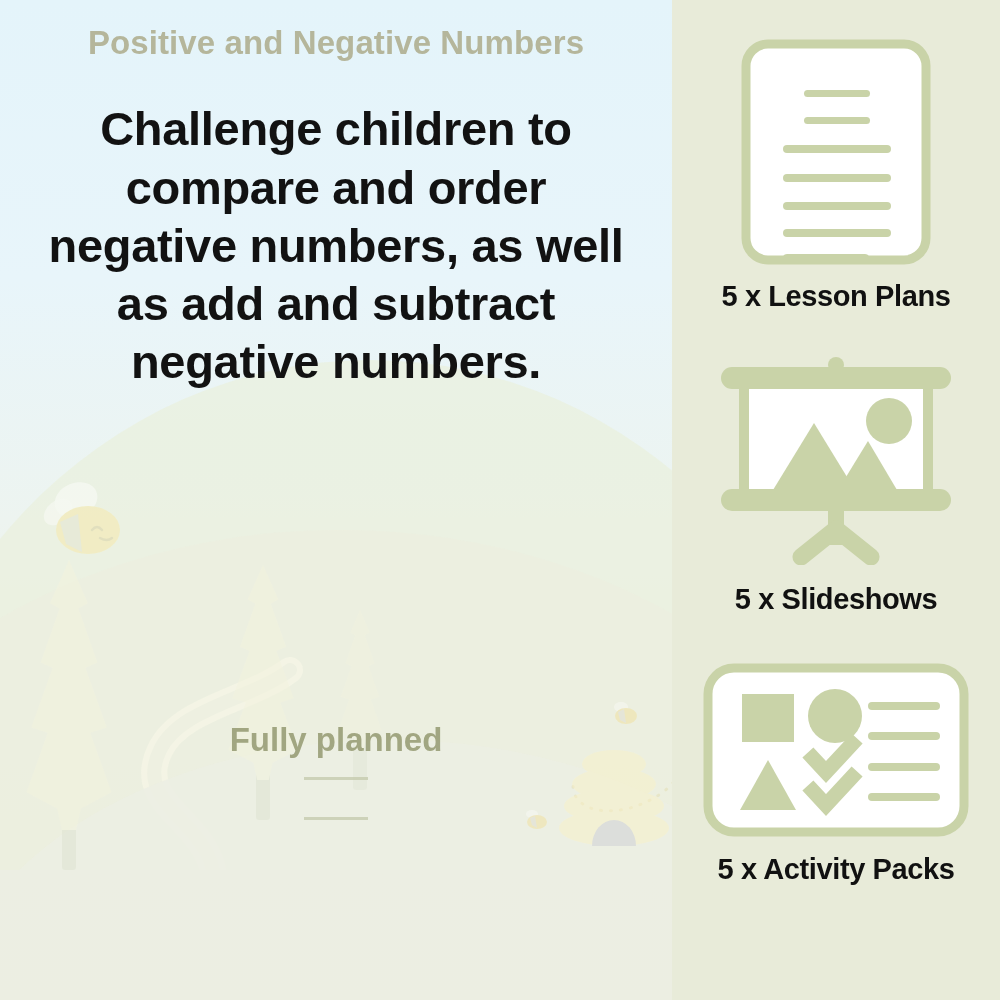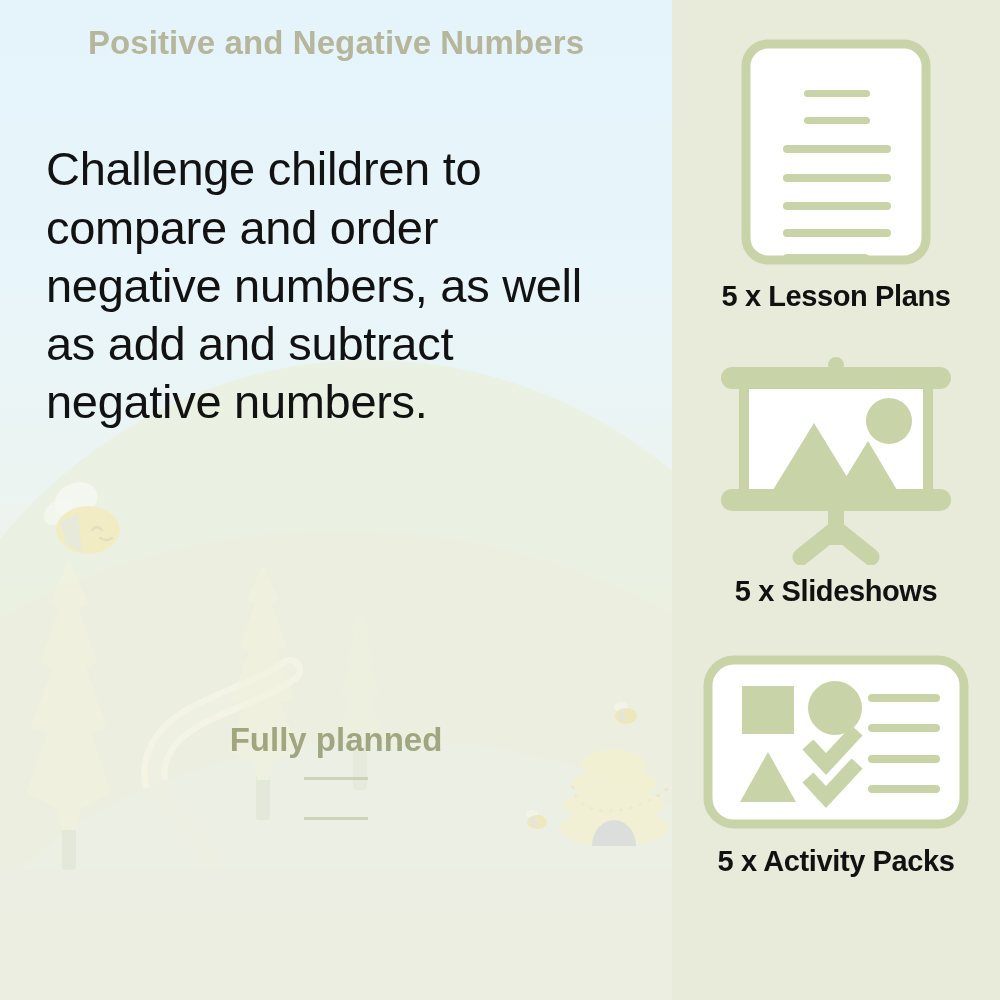--- a/index.html
+++ b/index.html
@@ -81,31 +81,30 @@
   .hive { position:absolute; left:554px; top:742px; width:120px; height:115px; opacity:.45; }
 
   .flight { position:absolute; left:560px; top:700px; width:140px; height:130px; opacity:.4; }
 
   
   .left-content {
     position:relative; z-index:5;
     width:100%; height:100%;
     display:flex; flex-direction:column; align-items:center;
     padding:22px 34px 0;
-    gap:40px;
   }
   .title {
     font-size:33px; font-weight:700; color:#b5b69b;
     text-align:center; line-height:1.28; letter-spacing:.1px;
     max-width:520px;
   }
   .body-copy {
     margin-top:36px;
-    font-size:47px; font-weight:400; color:#121212;
-    line-height:1.24; letter-spacing:-.3px;
+    font-size:47px; font-weight:700; color:#121212;
+    text-align:center; line-height:1.24; letter-spacing:-.3px;
     max-width:580px;
   }
   .taglines {
     position:absolute; left:0; right:0; top:722px;
     display:flex; flex-direction:column; align-items:center; gap:0;
   }
   .tagline {
     font-size:33px; font-weight:700; color:#9ba07a;
     text-align:center; line-height:1.1; opacity:.92;
   }
@@ -125,21 +124,21 @@
   .feature { display:flex; flex-direction:column; align-items:center; width:100%; }
   .feature + .feature { margin-top:38px; }
   .feature-label {
     font-size:29px; font-weight:600; color:#111; letter-spacing:-.4px;
     white-space:nowrap; text-align:right;
   }
   .icon-wrap { display:flex; align-items:center; justify-content:center; }
   .f1 .icon-wrap { height:240px; }
   .f1 .feature-label { margin-top:8px; }
   .f2 .icon-wrap { height:216px; }
-  .f2 .feature-label { margin-top:8px; }
+  .f2 .feature-label { margin-top:16px; }
   .f3 .icon-wrap { height:192px; }
   .f3 .feature-label { margin-top:7px; }
 </style>
 </head>
 <body>
 
 <div class="page">
 
   <div class="left">
 

